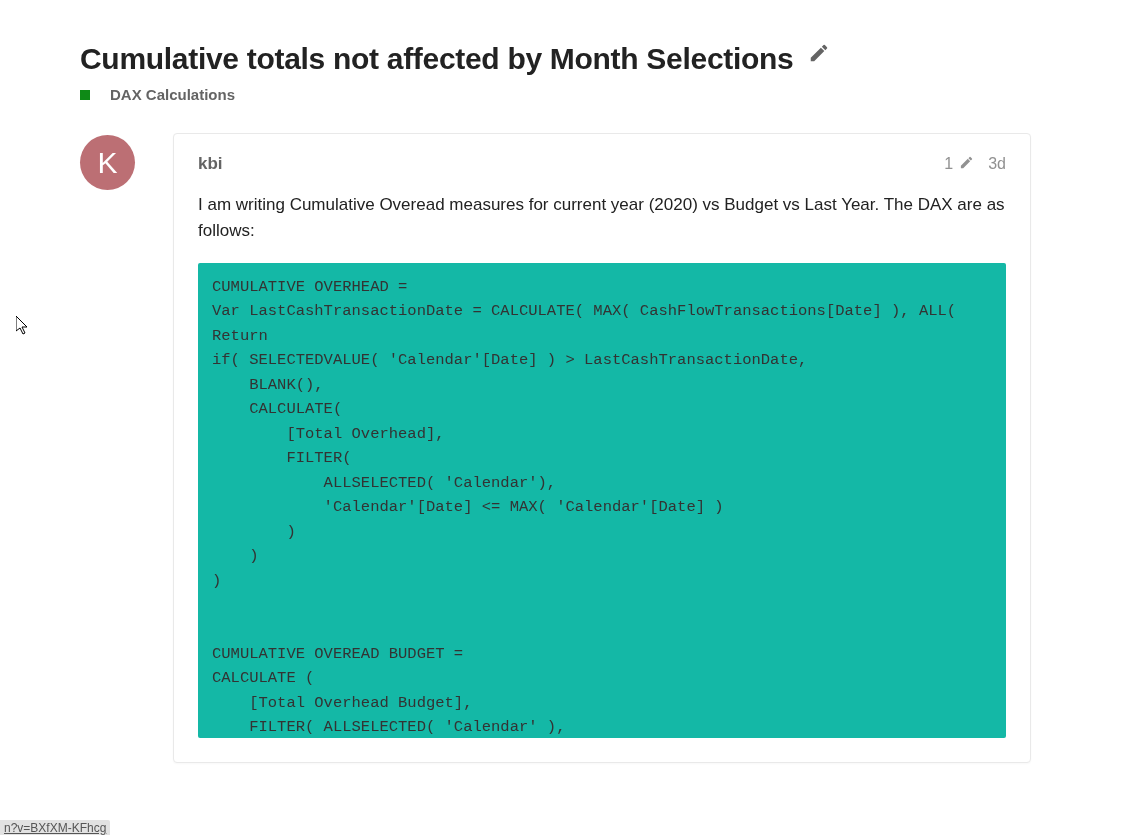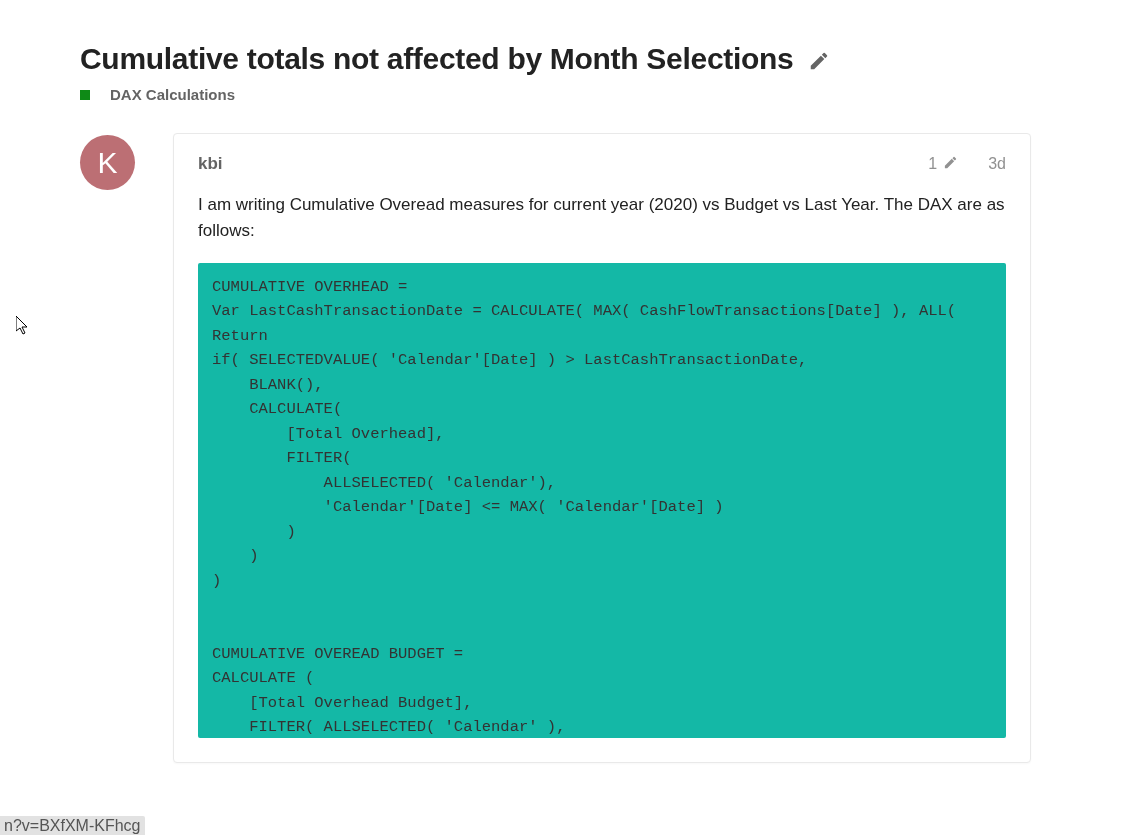--- a/index.html
+++ b/index.html
@@ -16,21 +16,21 @@
       overflow: hidden;
       position: relative;
     }
     .container {
       padding-left: 80px;
       padding-top: 42px;
       padding-right: 100px;
     }
     .title-row {
       display: flex;
-      align-items: flex-end;
+      align-items: flex-start;
       gap: 15px;
     }
     .topic-title {
       font-size: 30px;
       font-weight: 700;
       color: #222222;
       letter-spacing: -0.3px;
     }
     .edit-title-icon {
       color: #646464;
@@ -100,21 +100,21 @@
       font-size: 16px;
     }
     .edit-count {
       color: #919191;
     }
     .pencil-small {
       color: #919191;
     }
     .timestamp {
       color: #919191;
-      margin-left: 24px;
+      margin-left: 8px;
     }
     .post-body p {
       font-size: 17px;
       line-height: 1.55;
       color: #222222;
       margin-bottom: 18px;
     }
     .code-block {
       background: #14b8a6;
       border-radius: 2px;
@@ -138,24 +138,25 @@
     .code-block::-webkit-scrollbar-thumb {
       background: #bcbcbc;
       border-radius: 1px;
     }
     .footer-url {
       position: absolute;
       bottom: 0;
       left: 0;
       background: #e2e2e2;
       padding: 1px 4px 0px 4px;
-      font-size: 16px;
+      font-size: 12px;
       color: #555555;
       font-family: Arial, sans-serif;
       border-top-right-radius: 2px;
+      text-decoration: underline;
     }
     .cursor-arrow {
       position: absolute;
       top: 316px;
       left: 16px;
       pointer-events: none;
     }
   </style>
 </head>
 <body>

